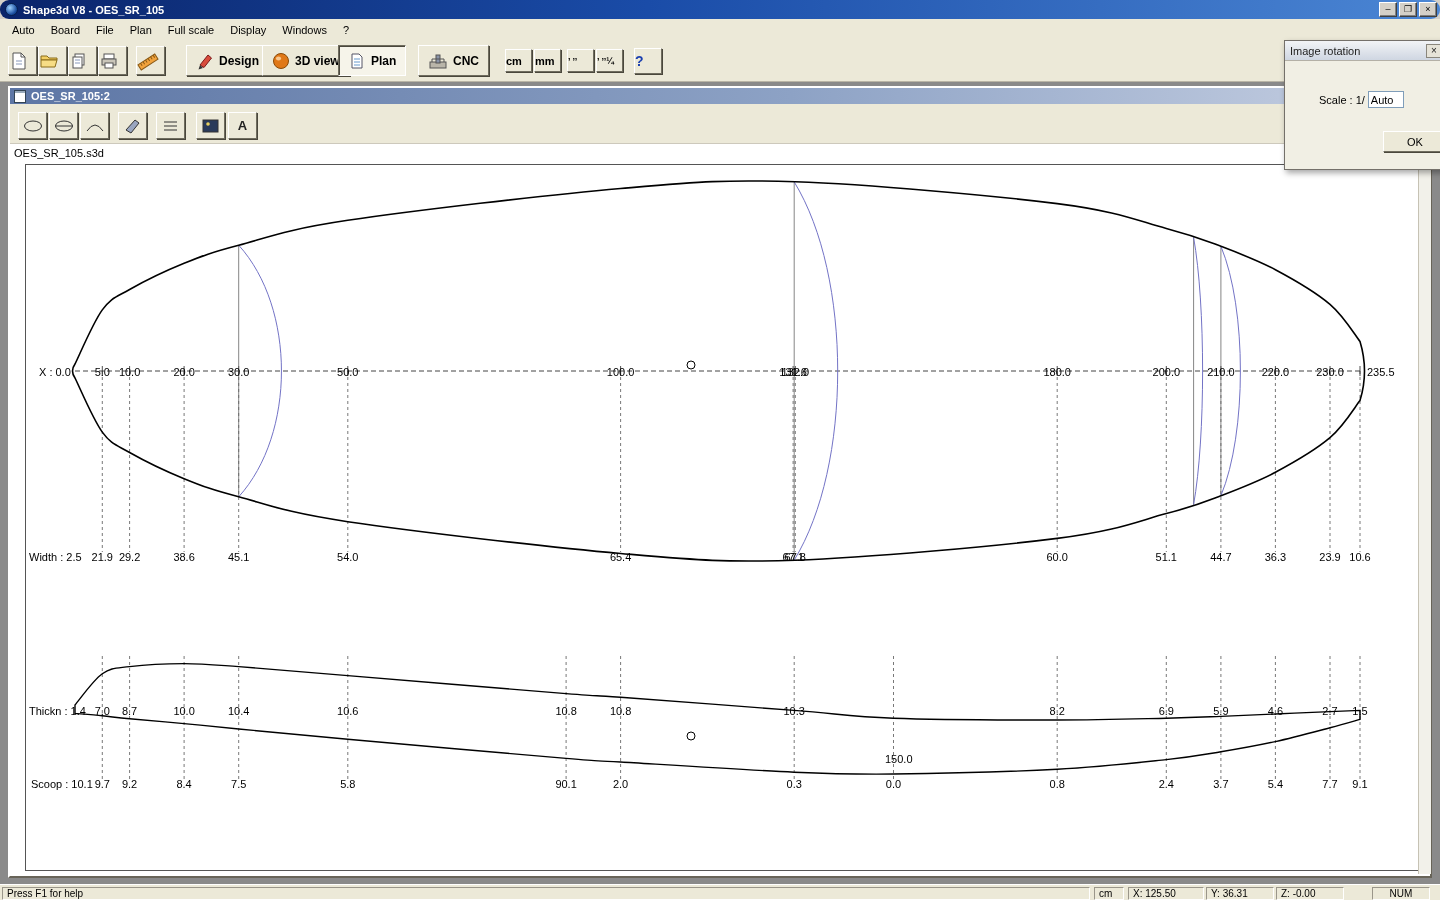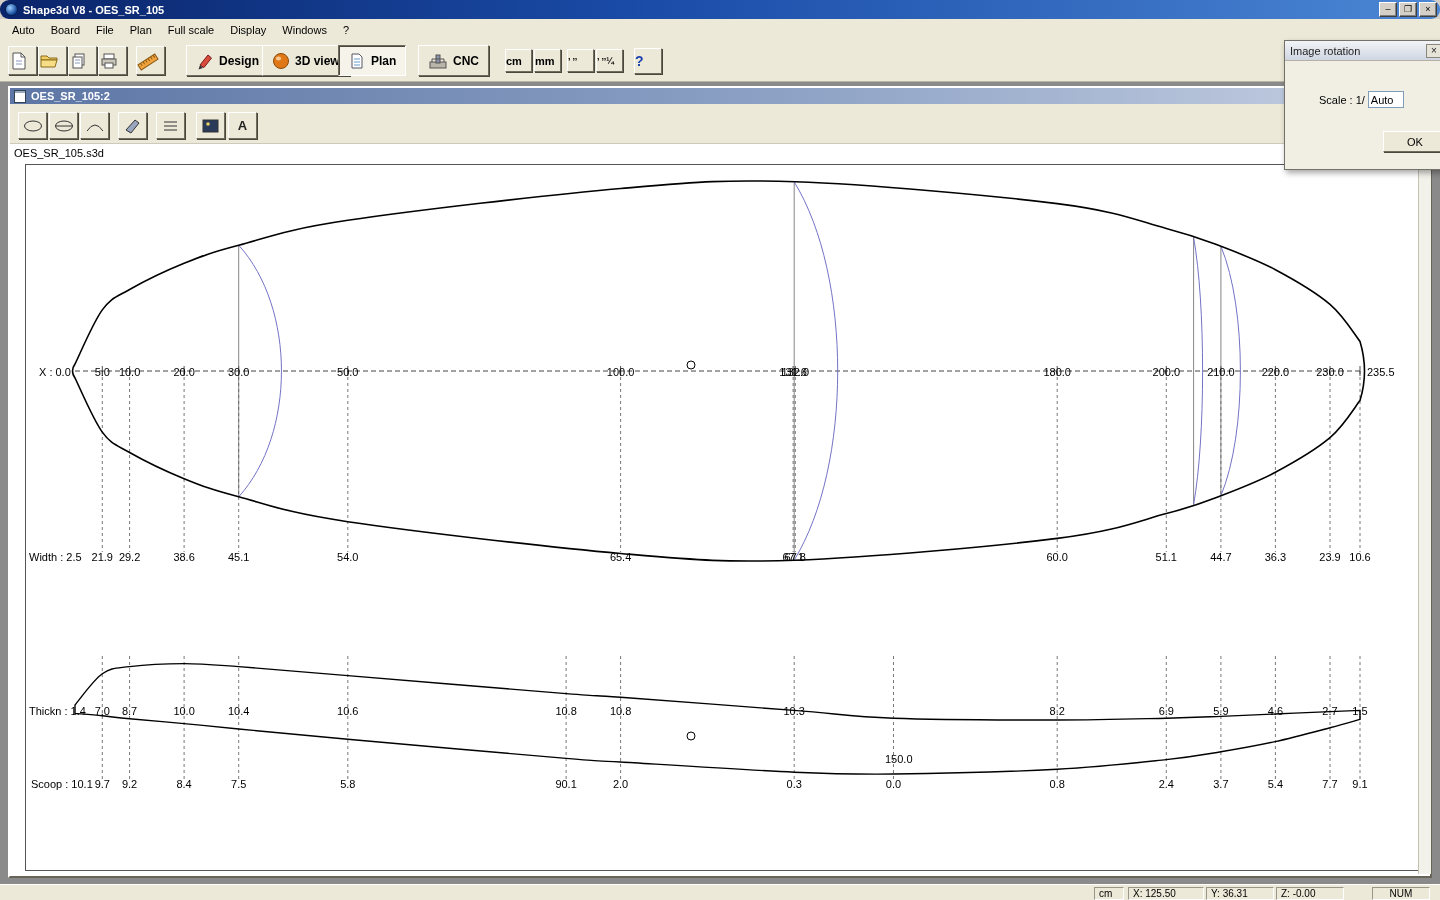--- a/index.html
+++ b/index.html
@@ -367,20 +367,21 @@
       <span class="dlg-close">×</span>
     </div>
     <div class="dlg-row">
       <span>Scale :  1/</span>
       <input class="dlg-input" type="text" value="Auto" style="">
     </div>
     <button class="dlg-ok">OK</button>
   </div>
 
   <div class="statusbar">
+    <span class="sb-panel" style="left:2px;width:1088px">Press F1 for help</span>
     <span class="sb-panel" style="left:1094px;width:30px">cm</span>
     <span class="sb-panel" style="left:1128px;width:76px">X: 125.50</span>
     <span class="sb-panel" style="left:1206px;width:68px">Y: 36.31</span>
     <span class="sb-panel" style="left:1276px;width:68px">Z: -0.00</span>
     <span class="sb-panel" style="left:1372px;width:58px;text-align:center">NUM</span>
   </div>
 
 </div>
 
 </body></html>

